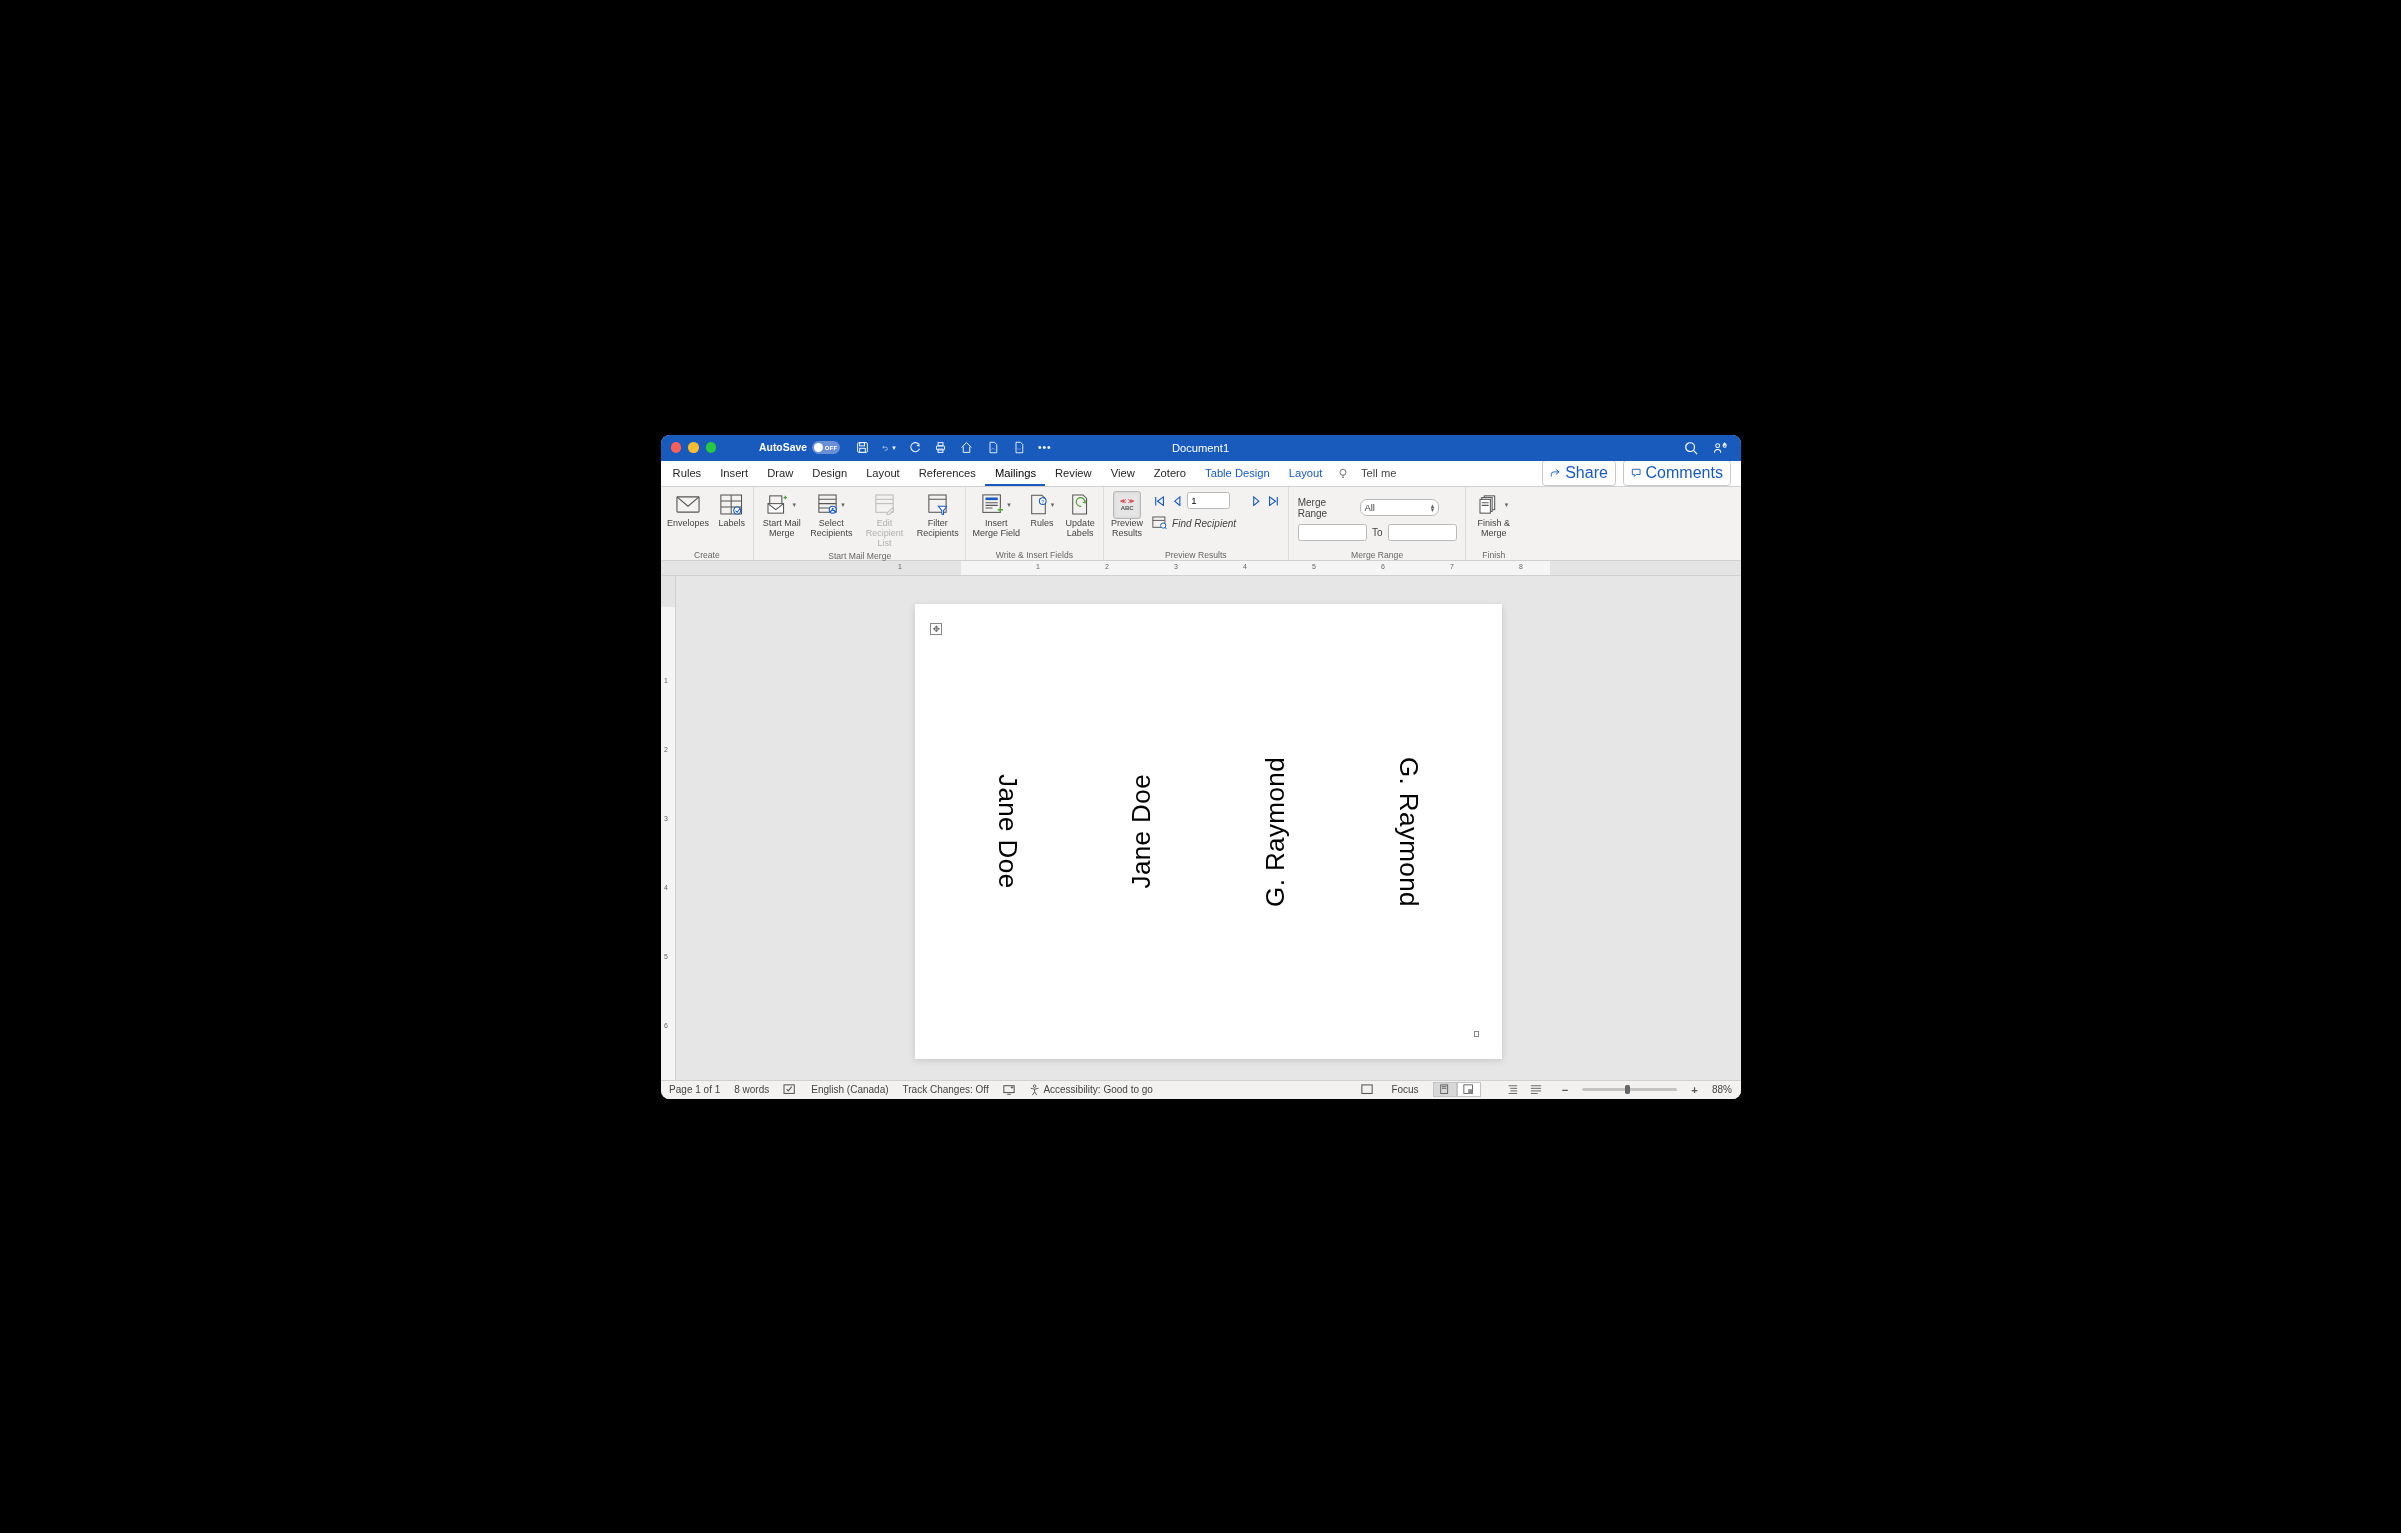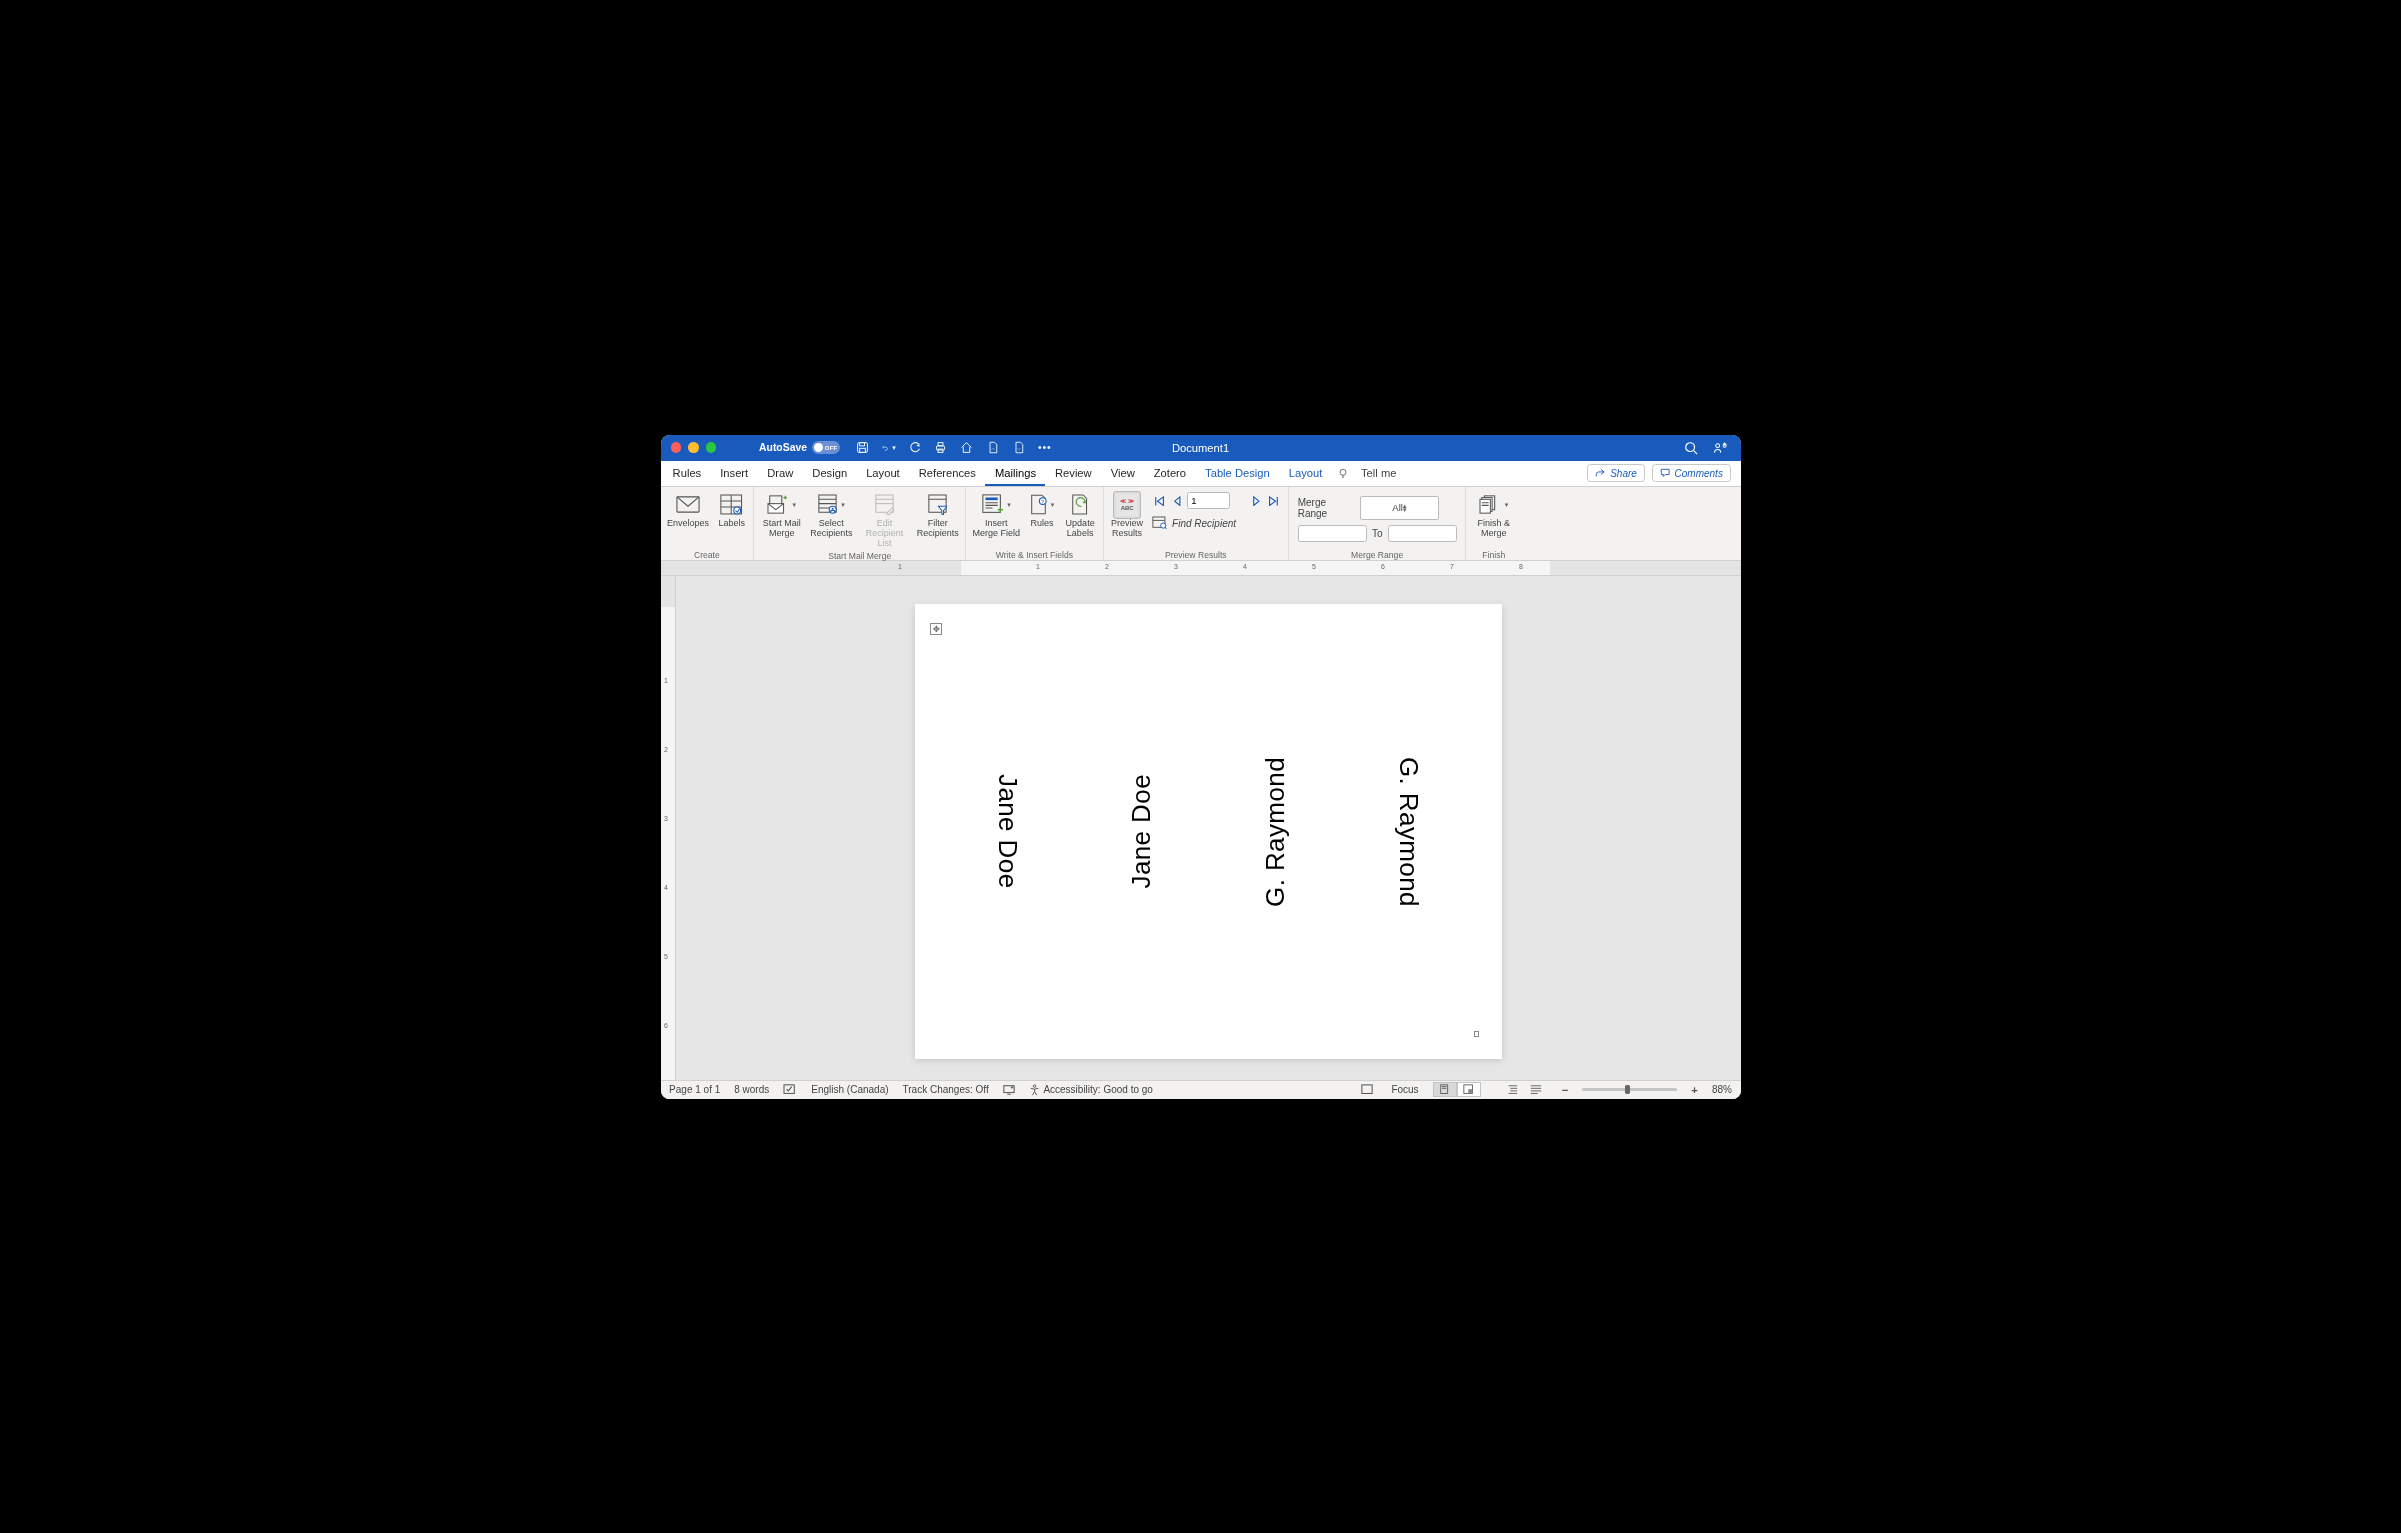--- a/index.html
+++ b/index.html
@@ -23,21 +23,21 @@
   .title-right { margin-left: auto; display: flex; gap: 15.5px; padding-right: 12px; align-items:center; }
   
   
   .ribbon-tabs { background: #fff; height: 26px; display: flex; align-items: center; border-bottom: 0.9px solid #d0d0d0; padding: 0 2.6px; font-size: 11.2px; }
   .tab { padding: 0 9.5px; height: 26px; line-height: 26px; cursor: pointer; color: #262626; }
   .tab.active { border-bottom: 2.2px solid #185abd; color:#000; font-weight:500; }
   .tab.context { color: #185abd; }
   .tellme { display: flex; align-items: flex-end; gap: 12px; margin-left: 5.2px; color:#444; }
   .bulb { width:12px; height:12px; }
   .ribbon-right { margin-left:auto; display:flex; gap:7px; padding-right:7px; align-items:center;}
-  .pill-btn { border:0.9px solid #c8c8c8; border-radius:3.5px; padding:2.6px 7px; font-size:10px; display:flex; align-items:center; gap:4.3px; background:#fff; color:#185abd;font-style:italic;}
+  .pill-btn { border:0.9px solid #c8c8c8; border-radius:3.5px; padding:2.6px 7px; font-size:16px; display:flex; align-items:center; gap:4.3px; background:#fff; color:#185abd;}
   
   
   .ribbon { background: #f3f2f1; border-bottom: 0.9px solid #d0d0d0; display: flex; height: 74px; }
   .ribbon-group { border-right: 0.9px solid #dcdcdc; display:flex; flex-direction:column; padding: 1.7px 3.5px 0 3.5px; }
   .group-items { display:flex; flex:1; align-items:flex-start; justify-content:center; gap:1.7px; padding-top:1.7px; }
   .group-label { text-align:center; font-size:8.6px; color:#666; padding-bottom:0; }
   .big-btn { width:48px; display:flex; flex-direction:column; align-items:center; gap:1.7px; padding:1.7px; cursor:pointer; }
   .big-btn .icon-slot { height:26px; display:flex; align-items:center; justify-content:center; }
   .big-btn .lbl { font-size:9px; color:#444; text-align:center; line-height:1.1; }
   .big-btn.disabled .lbl { color:#b0b0b0; }
@@ -45,21 +45,21 @@
   .drop-caret { font-size:7px; color:#666; margin-left:1.7px; }
   .flex-row { display:flex; align-items:center; gap:2.6px;}
   
   .preview-tgl { width:28px; height:28px; border:0.9px solid #b8b8b8; border-radius:2.6px; background:#e5e5e5; display:flex; flex-direction:column; align-items:center; justify-content:center; font-size:7px; color:#d13438; font-weight:bold; line-height:1; box-shadow: inset 0 0 2.6px rgba(0,0,0,0.15);}
   .nav-btns { display:flex; align-items:center; gap:3.5px; }
   .nav-arrow { color:#185abd; font-size:11.2px; cursor:pointer; padding:1.7px; }
   .rec-input { width:43px; height:17px; border:0.9px solid #bbb; border-radius:2.6px; font-size:9.5px; padding:0 3.5px; background:#fff; }
   .find-rec { display:flex; align-items:center; gap:4.3px; font-size:10px; color:#444; margin-top:3.5px;font-style:italic; }
   
   .merge-range-row { display:flex; align-items:center; gap:5.2px; font-size:10px; color:#444; }
-  .mr-select { width:79px; height:24px; border:0.9px solid #bbb; border-radius:2px; background:#fff; font-size:9.5px; padding:0 3.5px; display:flex; align-items:center; justify-content:center;}
+  .mr-select { width:79px; height:17px; border:0.9px solid #bbb; border-radius:7px; background:#fff; font-size:9.5px; padding:0 3.5px; display:flex; align-items:center; justify-content:space-between;}
   .mr-input { width:69px; height:17px; border:0.9px solid #bbb; border-radius:2.6px; background:#fff; }
   
   
   .ruler-h { height:15.5px; background:#f5f5f5; border-bottom:0.9px solid #d0d0d0; position:relative; overflow:hidden; font-size:7px; color:#888; }
   .ruler-h .shade-left { position:absolute; left:0; top:0; bottom:0; width:300px; background:#e4e4e4;}
   .ruler-h .shade-right { position:absolute; right:0; top:0; bottom:0; width:191px; background:#e4e4e4;}
   .ruler-h .ticks { position:absolute; left:15.5px; right:0; top:0; bottom:0; }
   .ruler-h .num { position:absolute; top:2.6px; font-size:7px; color:#666; transform:translateX(-50%);}
   
   

